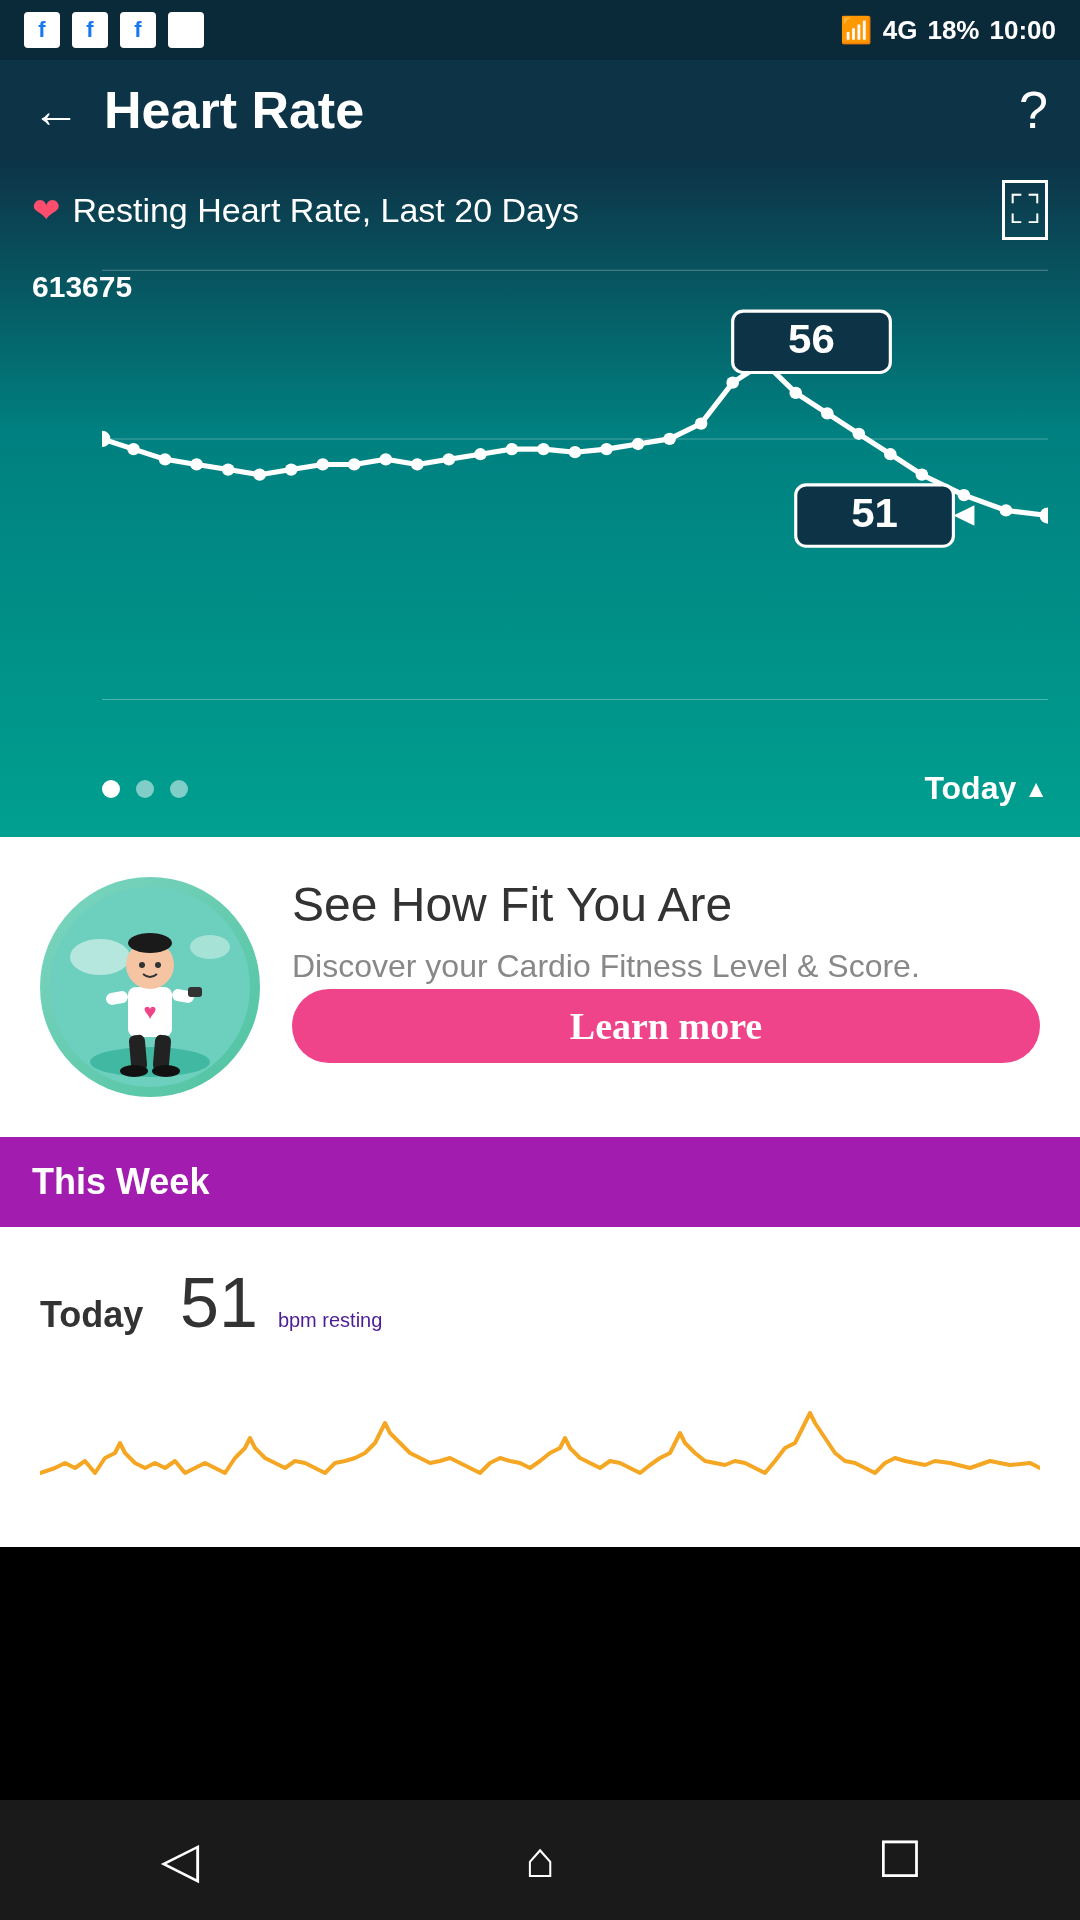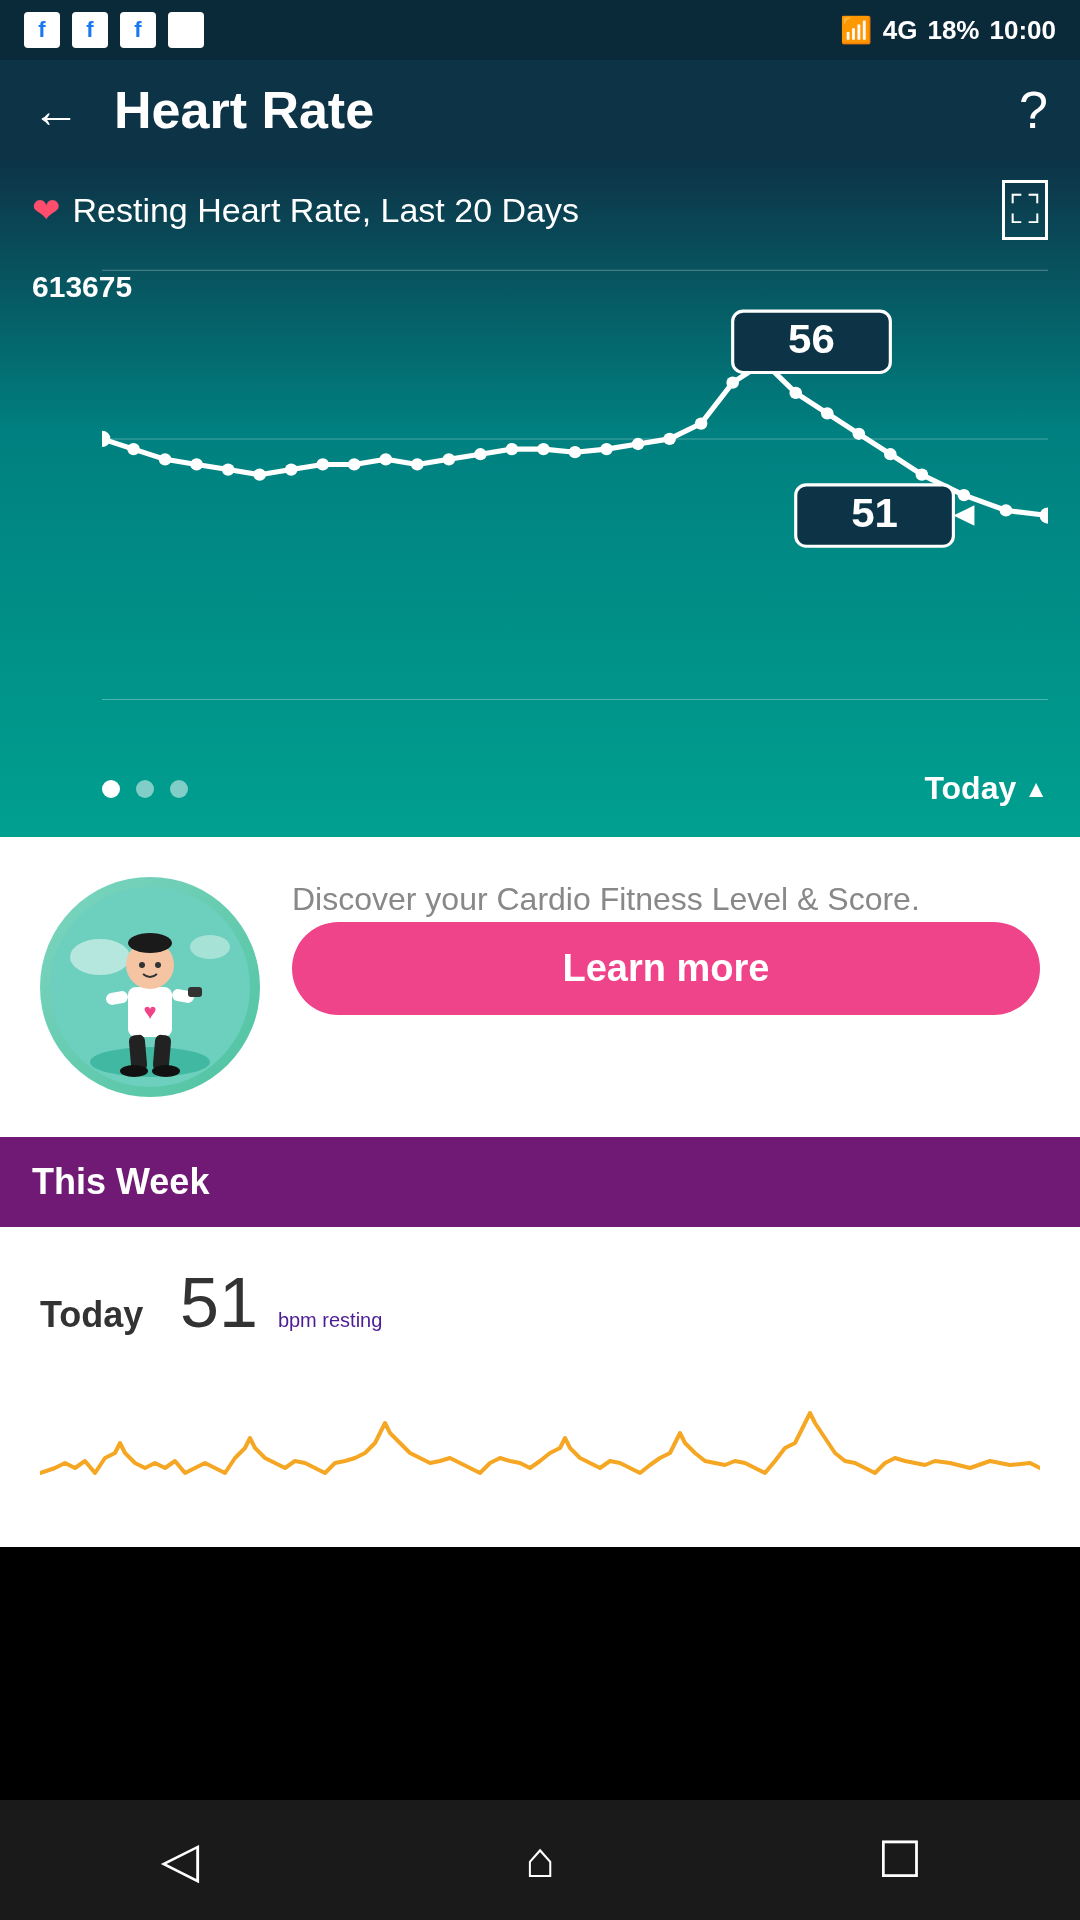--- a/index.html
+++ b/index.html
@@ -72,21 +72,21 @@
       font-size: 48px;
       cursor: pointer;
       font-weight: 300;
     }
     .header-title {
       font-size: 52px;
       font-weight: bold;
       color: white;
       flex: 1;
       text-align: left;
-      margin-left: 34px;
+      margin-left: 24px;
     }
     .help-button {
       font-size: 52px;
       font-weight: 300;
       cursor: pointer;
     }
 
     
     .chart-section {
       background: linear-gradient(180deg, #0d3347 0%, #008080 40%, #00a090 100%);
@@ -214,31 +214,32 @@
     .fitness-desc {
       font-size: 32px;
       color: #888;
       line-height: 1.4;
     }
     .learn-more-btn {
       background: #f0448a;
       color: white;
       border: none;
       border-radius: 60px;
-      padding: 25px 60px;
+      padding: 15px 60px;
       font-size: 38px;
       font-weight: bold;
       cursor: pointer;
       width: 100%;
       text-align: center;
+      font-family: Liberation Serif, serif;
     }
 
     
     .this-week-header {
-      background: #701a75;
+      background: #a21caf;
       padding: 24px 32px;
     }
     .this-week-title {
       color: white;
       font-size: 36px;
       font-weight: bold;
     }
     .today-stats {
       background: white;
       padding: 36px 40px 20px;
@@ -455,20 +456,21 @@
       <rect x="138" y="100" width="14" height="10" rx="3" fill="#333"></rect>
 
       <rect x="80" y="148" width="16" height="36" rx="6" fill="#222" transform="rotate(-5,88,166)"></rect>
       <rect x="104" y="148" width="16" height="36" rx="6" fill="#222" transform="rotate(5,112,166)"></rect>
 
       <ellipse cx="84" cy="184" rx="14" ry="6" fill="#111"></ellipse>
       <ellipse cx="116" cy="184" rx="14" ry="6" fill="#111"></ellipse>
     </svg>
   </div>
   <div class="fitness-content">
+    <div class="fitness-title">See How Fit You Are</div>
     <div class="fitness-desc">Discover your Cardio Fitness Level &amp; Score.</div>
     <button class="learn-more-btn">Learn more</button>
   </div>
 </div>
 
 <div class="this-week-header">
   <div class="this-week-title">This Week</div>
 </div>
 
 <div class="today-stats">

